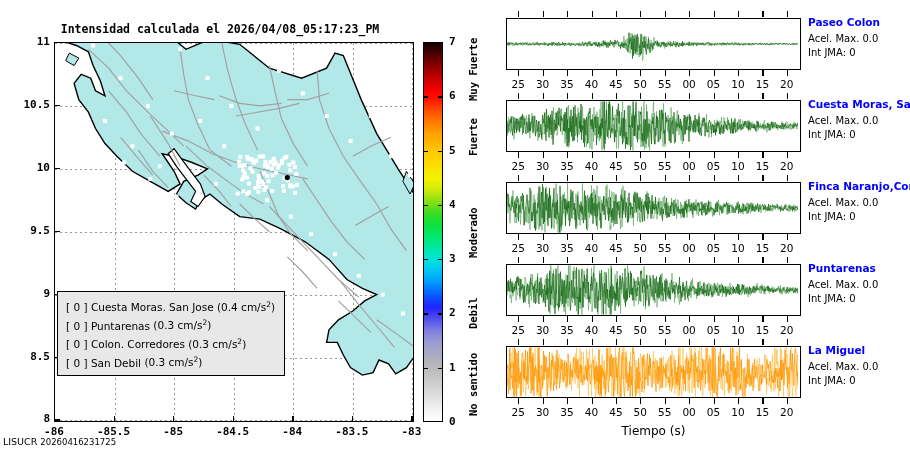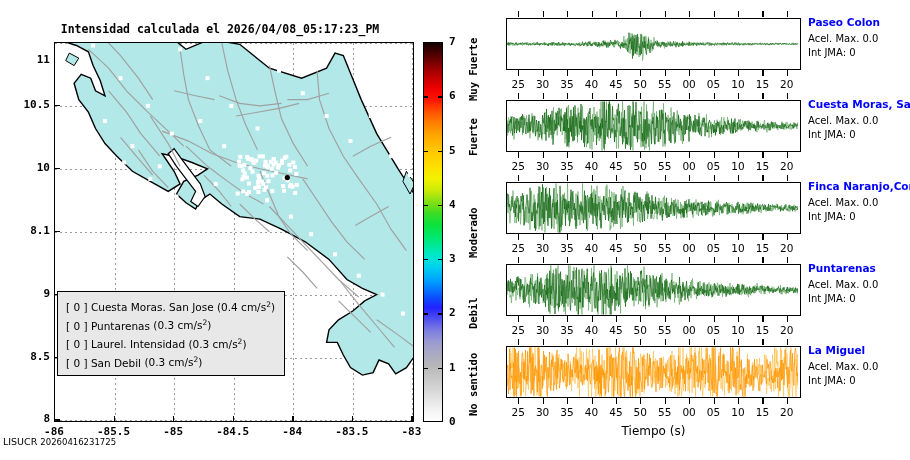--- a/index.html
+++ b/index.html
@@ -406,27 +406,27 @@
           <rect x="219.2" y="127.7" width="4" height="4" fill="#ffffff"></rect>
           <rect x="202.1" y="141.9" width="4" height="4" fill="#ffffff"></rect>
           <rect x="180.7" y="148.6" width="4" height="4" fill="#ffffff"></rect>
           <rect x="187.4" y="120.1" width="4" height="4" fill="#ffffff"></rect>
           <circle cx="232.3" cy="134.6" r="2.6" fill="#000000"></circle>
         </g>
     </svg>
   </div>
 
   <div id="map-yticks">
-      <div class="ytick-label" style="top: 53px;">11</div>
+      <div class="ytick-label" style="top: 35px;">11</div>
       <div class="tickmark-y" style="top: 42px;"></div>
       <div class="ytick-label" style="top: 97.9px;">10.5</div>
       <div class="tickmark-y" style="top: 104.9px;"></div>
       <div class="ytick-label" style="top: 160.8px;">10</div>
       <div class="tickmark-y" style="top: 167.8px;"></div>
-      <div class="ytick-label" style="top: 223.7px;">8.1</div>
+      <div class="ytick-label" style="top: 223.7px;">9.5</div>
       <div class="tickmark-y" style="top: 230.7px;"></div>
       <div class="ytick-label" style="top: 286.6px;">9</div>
       <div class="tickmark-y" style="top: 293.6px;"></div>
       <div class="ytick-label" style="top: 349.5px;">8.5</div>
       <div class="tickmark-y" style="top: 356.5px;"></div>
       <div class="ytick-label" style="top: 412.4px;">8</div>
       <div class="tickmark-y" style="top: 419.4px;"></div>
     </div>
   <div id="map-xticks">
       <div class="xtick-label" style="left: 31px;">-86</div>
@@ -442,21 +442,21 @@
       <div class="xtick-label" style="left: 328.833px;">-83.5</div>
       <div class="tickmark-x" style="left: 351.8px;"></div>
       <div class="xtick-label" style="left: 388.4px;">-83</div>
       <div class="tickmark-x" style="left: 411.4px;"></div>
     </div>
 
   <div id="legend-box">
     <div id="legend-list">
         <div class="legend-row"><span>[ 0 ]</span><span> Cuesta Moras. San Jose</span><span> (0.4 cm/s<sup>2</sup>)</span></div>
         <div class="legend-row"><span>[ 0 ]</span><span> Puntarenas</span><span> (0.3 cm/s<sup>2</sup>)</span></div>
-        <div class="legend-row"><span>[ 0 ]</span><span> Laurel. Intensidad</span><span> (0.3 cm/s<sup>2</sup>)</span></div>
+        <div class="legend-row"><span>[ 0 ]</span><span> Colon. Corredores</span><span> (0.3 cm/s<sup>2</sup>)</span></div>
         <div class="legend-row"><span>[ 0 ]</span><span> San Debil</span><span> (0.3 cm/s<sup>2</sup>)</span></div>
       </div>
   </div>
 
   <div id="colorbar-wrap">
     <div id="colorbar"></div>
     <div id="colorbar-ticks">
         <div class="cb-num" style="top: -7px;">7</div>
         <div class="cb-tick-left" style="top: 54.3px;"></div>
         <div class="cb-tick-right" style="top: 54.3px;"></div>

